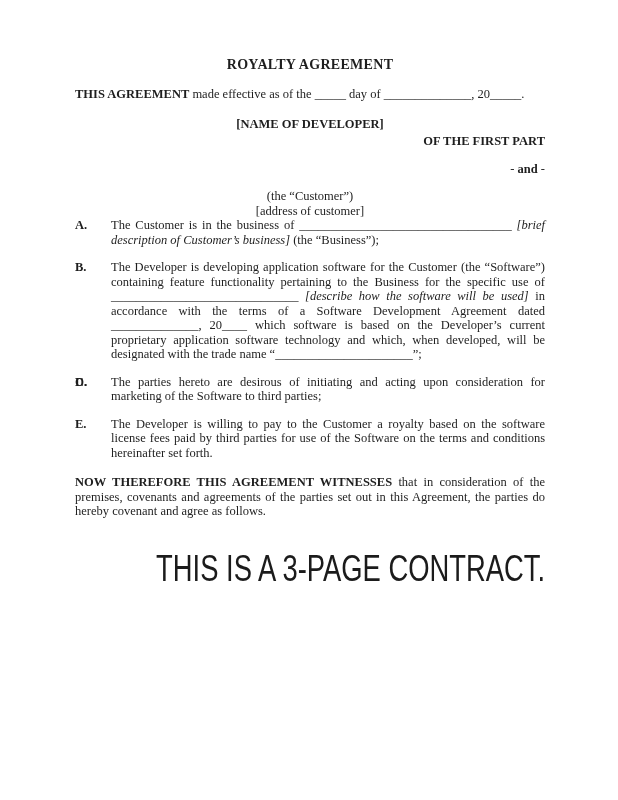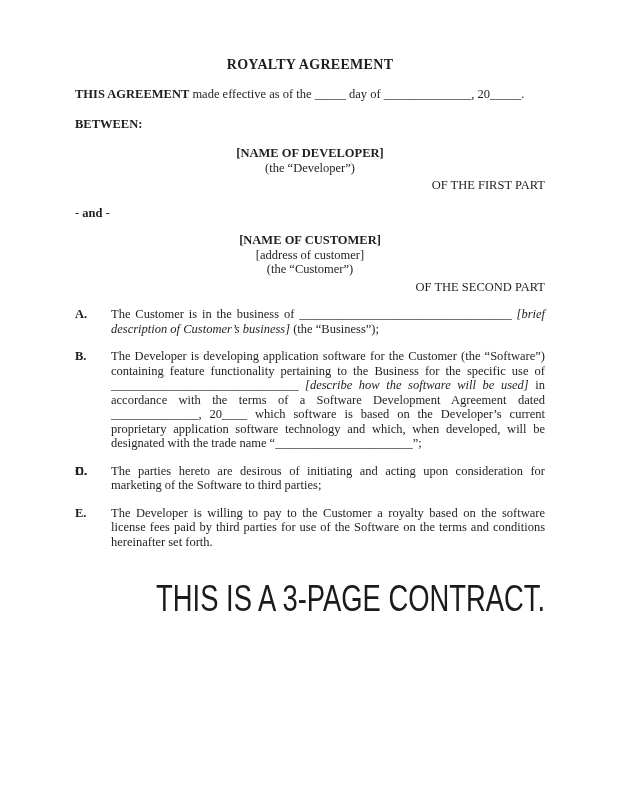--- a/index.html
+++ b/index.html
@@ -24,24 +24,24 @@
     text-align: center;
     letter-spacing: 0.3px;
     margin: 0 0 14px 0;
   }
   .para { margin: 8px 0 15px 0; }
   .section-label { font-weight: bold; margin: 0 0 15px 0; }
   .party { text-align: center; margin: 0; }
   .party-name { font-weight: bold; }
   .part-label {
     text-align: right;
-    font-weight: normal;
+    font-weight: bold;
     margin: 3px 0 13px 0;
   }
-  .and-sep { text-align: left; margin: 0 0 13px 0; }
+  .and-sep { text-align: right; margin: 0 0 13px 0; }
   .recitals { list-style: none; margin: 0; padding: 0; }
   .recital {
     position: relative;
     padding-left: 36px;
     text-align: justify;
     margin: 0 0 13px 0;
   }
   .recital-label {
     position: absolute;
     left: 0;
@@ -67,36 +67,32 @@
 </head>
 <body>
 
 <div class="page">
   <div class="content">
 
     <h1 class="doc-title">ROYALTY AGREEMENT</h1>
 
     <p class="para"><b>THIS AGREEMENT</b><span> made effective as of the _____ day of ______________, 20_____.</span></p>
 
-    <p class="section-label">BETWEEN:</p>
 
     <div class="party">
       <div class="party-name">[NAME OF DEVELOPER]</div>
-      <div>(the “Developer”)</div>
     </div>
     <div class="part-label">OF THE FIRST PART</div>
 
     <div class="and-sep"><span>- </span><b>and</b><span> -</span></div>
 
     <div class="party">
-      <div class="party-name">[NAME OF CUSTOMER]</div>
+      <div>(the “Customer”)</div>
       <div>[address of customer]</div>
-      <div>(the “Customer”)</div>
     </div>
-    <div class="part-label">OF THE SECOND PART</div>
 
 
     <ol class="recitals">
   <li class="recital">
     <span class="recital-label">A.</span><span class="recital-text">The Customer is in the business of __________________________________ <i>[brief description of Customer’s business]</i> (the “Business”);</span>
   </li>
 
   <li class="recital">
     <span class="recital-label">B.</span><span class="recital-text">The Developer is developing application software for the Customer (the “Software”) containing feature functionality pertaining to the Business for the specific use of ______________________________ <i>[describe how the software will be used]</i> in accordance with the terms of a Software Development Agreement dated ______________, 20____ which software is based on the Developer’s current proprietary application software technology and which, when developed, will be designated with the trade name “______________________”;</span>
   </li>
@@ -107,17 +103,18 @@
 
   <li class="recital">
     <span class="recital-label">D.</span><span class="recital-text">The parties hereto are desirous of initiating and acting upon consideration for marketing of the Software to third parties;</span>
   </li>
 
   <li class="recital">
     <span class="recital-label">E.</span><span class="recital-text">The Developer is willing to pay to the Customer a royalty based on the software license fees paid by third parties for use of the Software on the terms and conditions hereinafter set forth.</span>
   </li>
 </ol>
 
+    <p class="closing"><b>NOW THEREFORE THIS AGREEMENT WITNESSES</b><span> that in consideration of the premises, covenants and agreements of the parties set out in this Agreement, the parties do hereby covenant and agree as follows.</span></p>
 
     <div class="footer-note">THIS IS A 3-PAGE CONTRACT.</div>
 
   </div>
 </div>
 
 </body></html>

